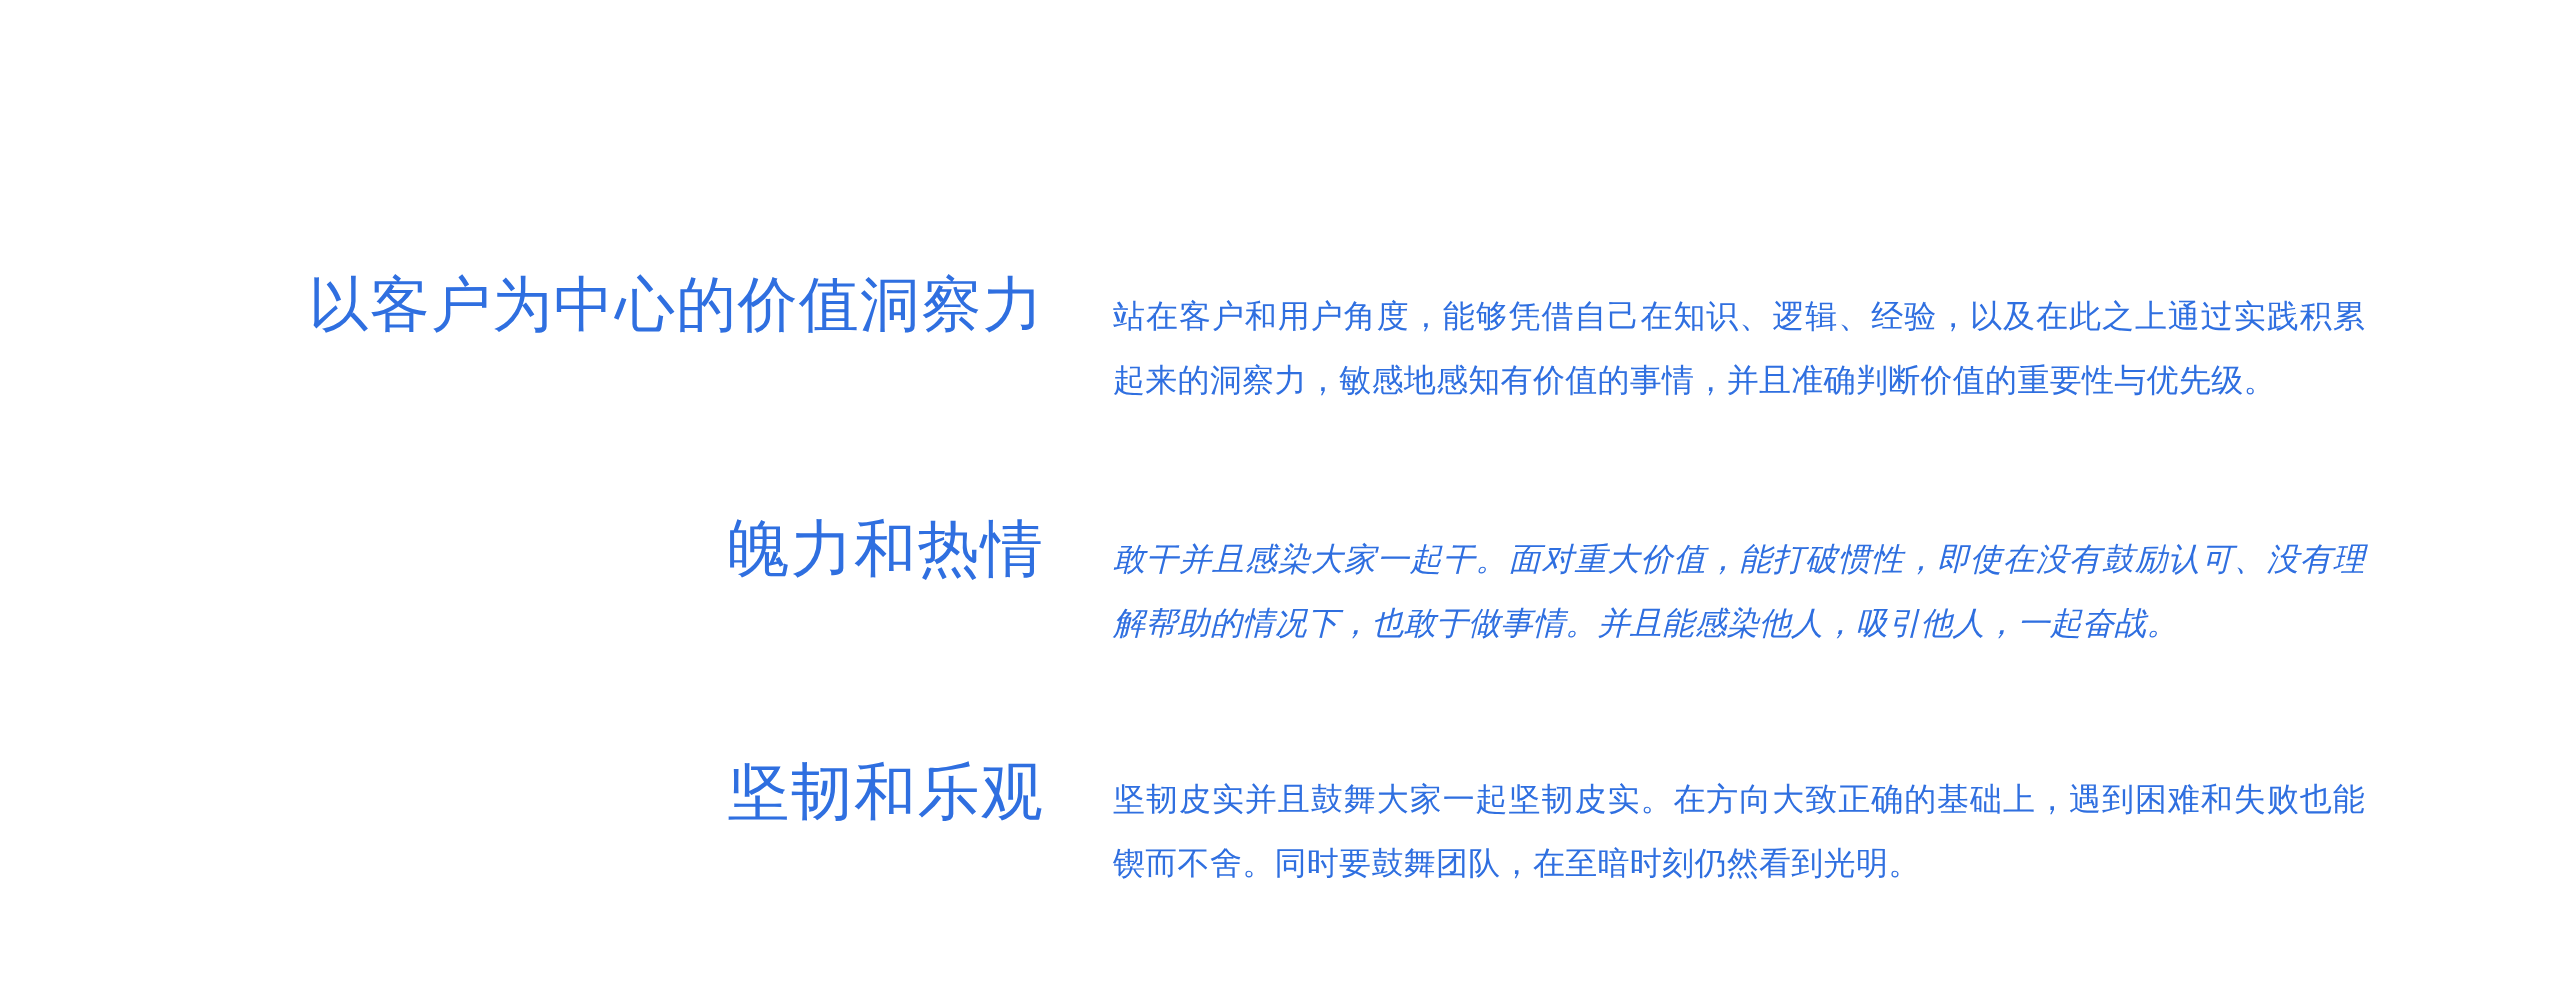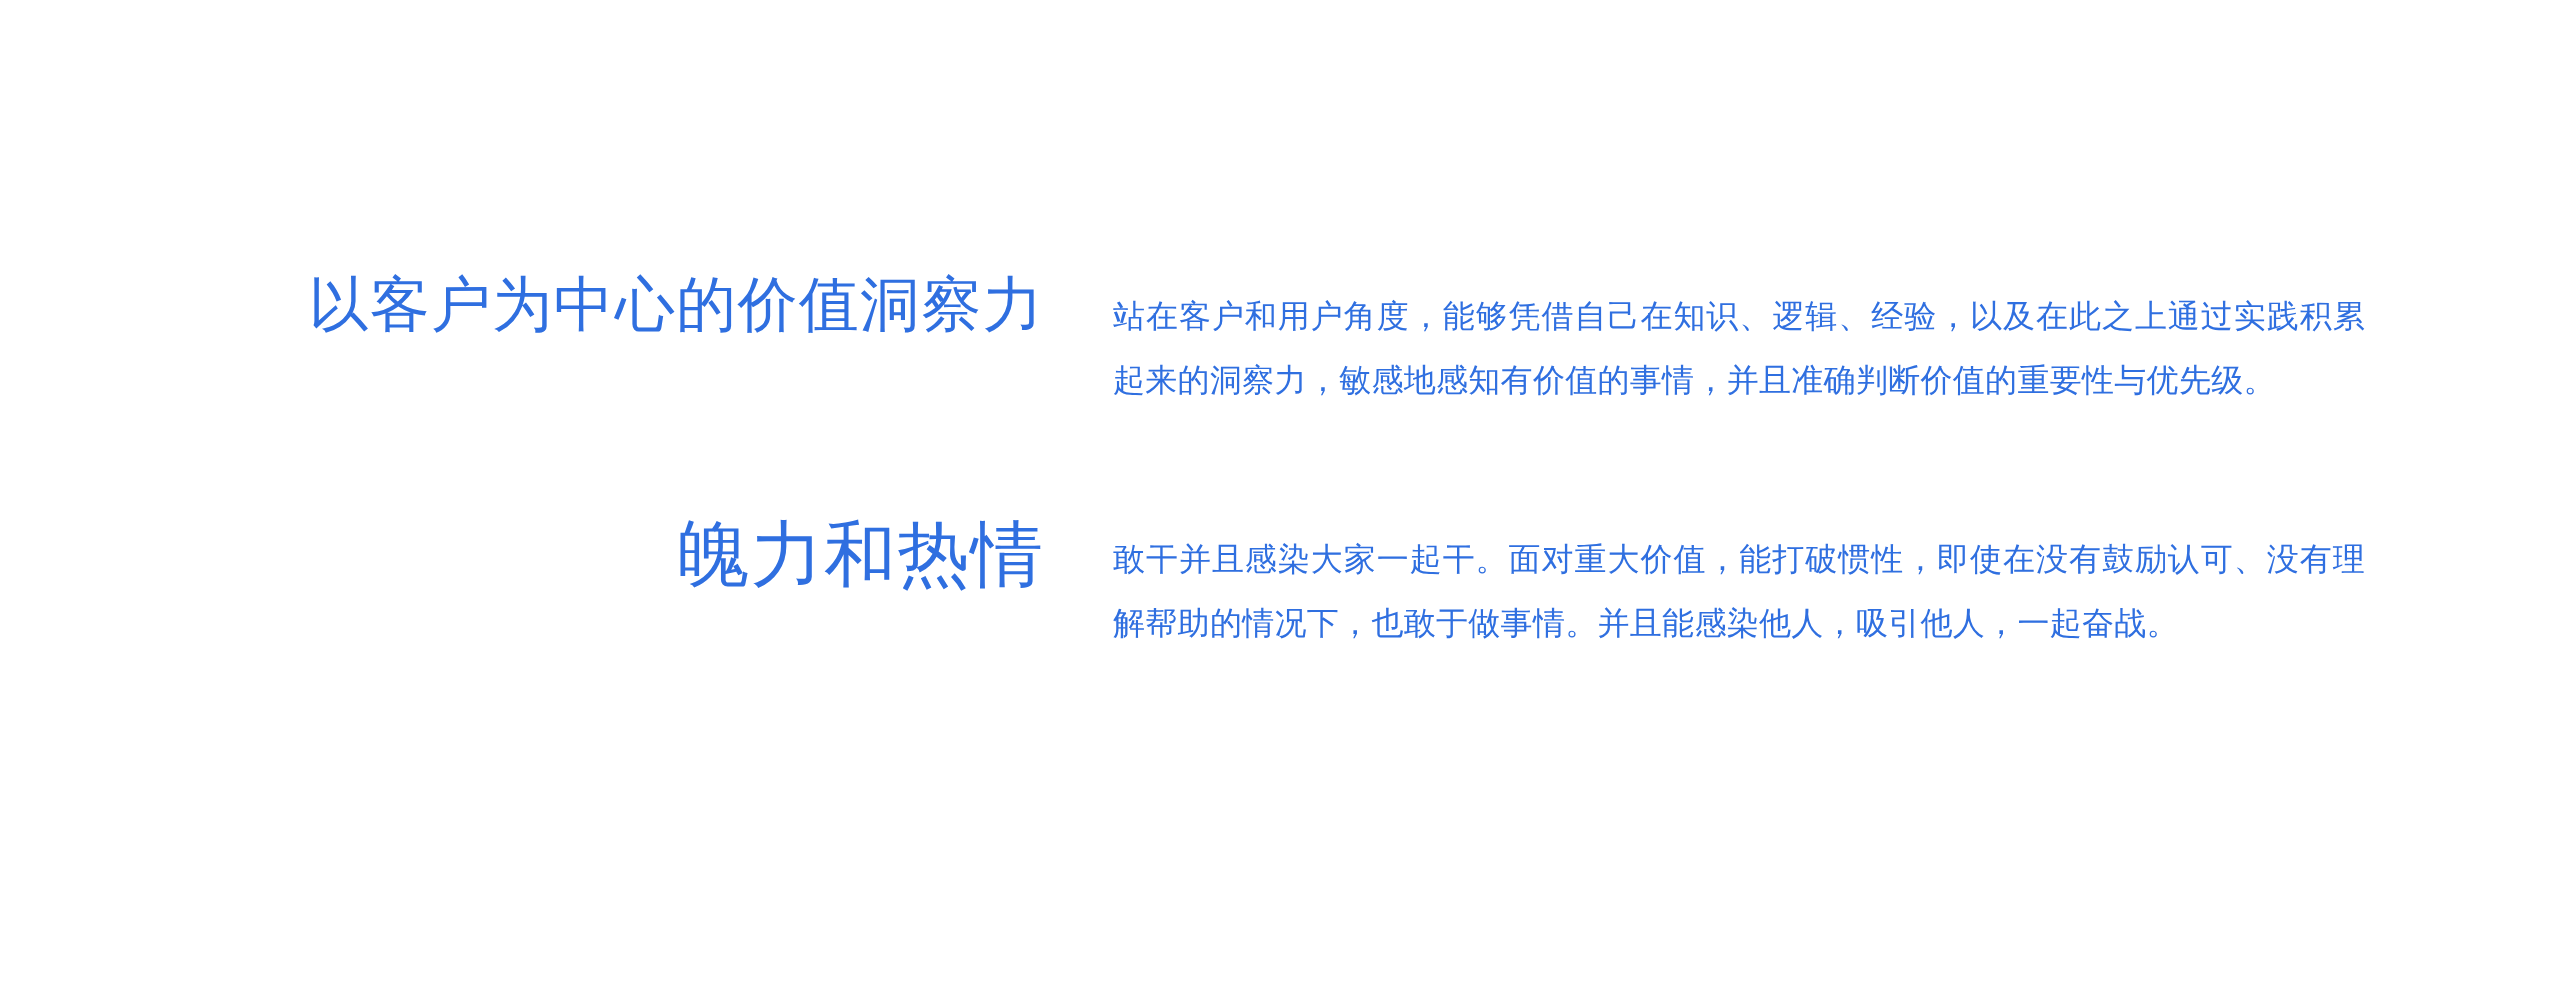--- a/index.html
+++ b/index.html
@@ -37,21 +37,21 @@
     width: 100%;
   }
   .value-title-col {
     width: 1044px;
     padding-right: 0px;
     box-sizing: border-box;
     display: flex;
     justify-content: flex-end;
   }
   .value-title {
-    font-size: 72px;
+    font-size: 62px;
     line-height: 1.15;
     font-weight: 400;
     color: #2f6fe0;
     letter-spacing: 1.3px;
     white-space: nowrap;
     text-align: right;
   }
   .value-desc-col {
     width: 1321px;
     padding-left: 69px;
@@ -61,21 +61,21 @@
     font-size: 32px;
     line-height: 2.0;
     color: #2f6fe0;
     font-weight: 400;
     letter-spacing: 0.3px;
     text-align: justify;
     text-justify: inter-character;
   }
   .row-1 .value-title { font-size: 60px; }
   .row-1 .value-desc-col { padding-top: 14px; }
-  .row-2 .value-desc-col { padding-top: 14px; }
+  .row-2 .value-desc-col { padding-top: 14px; font-style: italic; }
   .row-3 .value-desc-col { padding-top: 11.3px; }
 </style>
 </head>
 <body>
 
 <div class="page">
 
   <div class="values-list">
 
     <div class="value-row row-1">
@@ -89,17 +89,25 @@
 
     <div class="value-row row-2">
       <div class="value-title-col">
         <div class="value-title">魄力和热情</div>
       </div>
       <div class="value-desc-col">
         <div class="value-desc">敢干并且感染大家一起干。面对重大价值，能打破惯性，即使在没有鼓励认可、没有理解帮助的情况下，也敢于做事情。并且能感染他人，吸引他人，一起奋战。</div>
       </div>
     </div>
 
+    <div class="value-row row-3">
+      <div class="value-title-col">
+        <div class="value-title">坚韧和乐观</div>
+      </div>
+      <div class="value-desc-col">
+        <div class="value-desc">坚韧皮实并且鼓舞大家一起坚韧皮实。在方向大致正确的基础上，遇到困难和失败也能锲而不舍。同时要鼓舞团队，在至暗时刻仍然看到光明。</div>
+      </div>
+    </div>
 
   </div>
 
 </div>
 
 
 </body></html>

